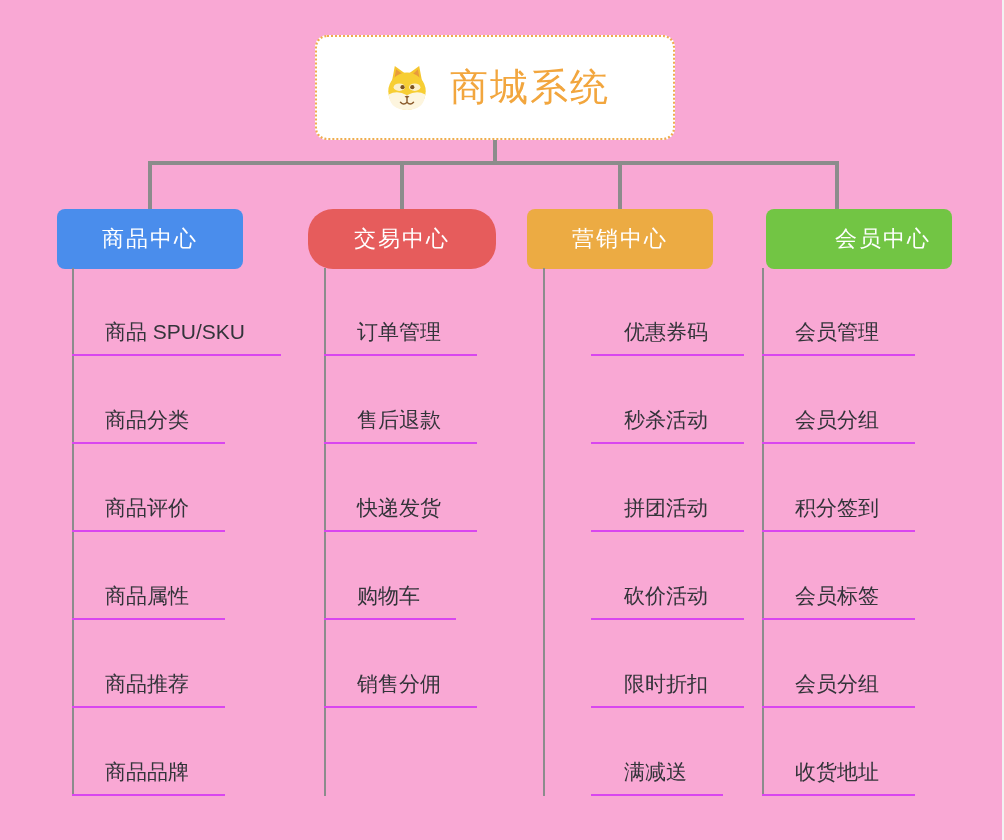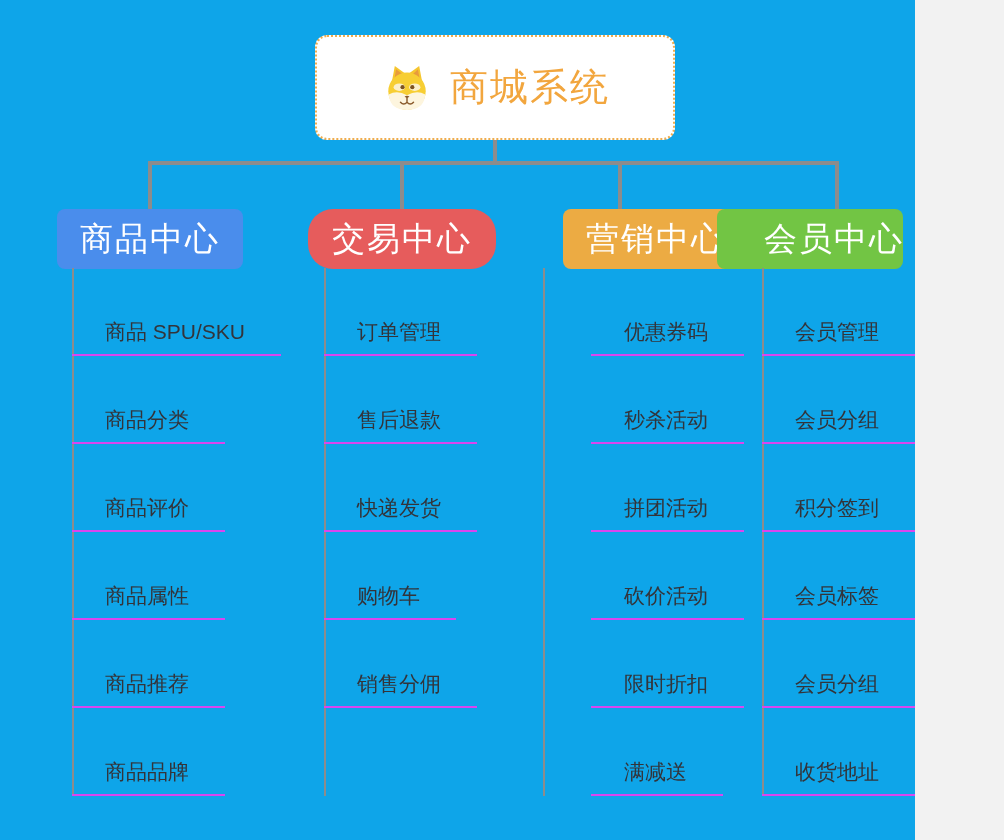--- a/index.html
+++ b/index.html
@@ -2,22 +2,22 @@
 <html><head>
 <meta charset="utf-8">
 <style>
   html,body{margin:0;padding:0;}
   body{
     font-family:"Liberation Sans","DejaVu Sans",sans-serif;
     background:#f2f2f2;
   }
   .canvas{
     position:relative;
-    width:915px;height:840px;
-    background:#0ea5e9;
+    width:1002px;height:840px;
+    background:#f9a8d4;
     overflow:hidden;
   }
   
   .conn{position:absolute;background:#8c8c8c;}
   .root-stub{left:493px;top:138px;width:4px;height:26px;}
   .hline{left:148px;top:161px;width:691px;height:4px;}
   .stub{top:161px;width:4px;height:48px;}
   .stub.s0{left:148px;}
   .stub.s1{left:400px;}
   .stub.s2{left:618px;}
@@ -32,26 +32,26 @@
   .root-node .root-label{
     font-size:38px;letter-spacing:2px;color:#f2a63e;
     white-space:nowrap;
   }
   .dog-icon{width:54px;height:52px;flex:0 0 auto;}
   
   .branch-box{
     position:absolute;top:209px;height:60px;width:186px;
     border-radius:8px;box-sizing:border-box;
     display:flex;align-items:center;justify-content:center;
-    color:#ffffff;font-size:33px;letter-spacing:2px;white-space:nowrap;
+    color:#ffffff;font-size:22px;letter-spacing:2px;white-space:nowrap;
   }
   .branch-box.b0{left:57px;}
   .branch-box.b1{left:308px;width:188px;}
-  .branch-box.b2{left:527px;margin-left:36px;}
-  .branch-box.b3{left:717px;padding-left:48px;}
+  .branch-box.b2{left:527px;}
+  .branch-box.b3{left:766px;padding-left:48px;}
   
   .children{position:absolute;top:268px;}
   .children.c0{left:72px;}
   .children.c1{left:324px;}
   .children.c2{left:543px;padding-left:48px;}
   .children.c3{left:762px;}
   .children .vline{
     position:absolute;left:0;top:0;width:2px;height:528px;background:#8c8c8c;
   }
   .child{

